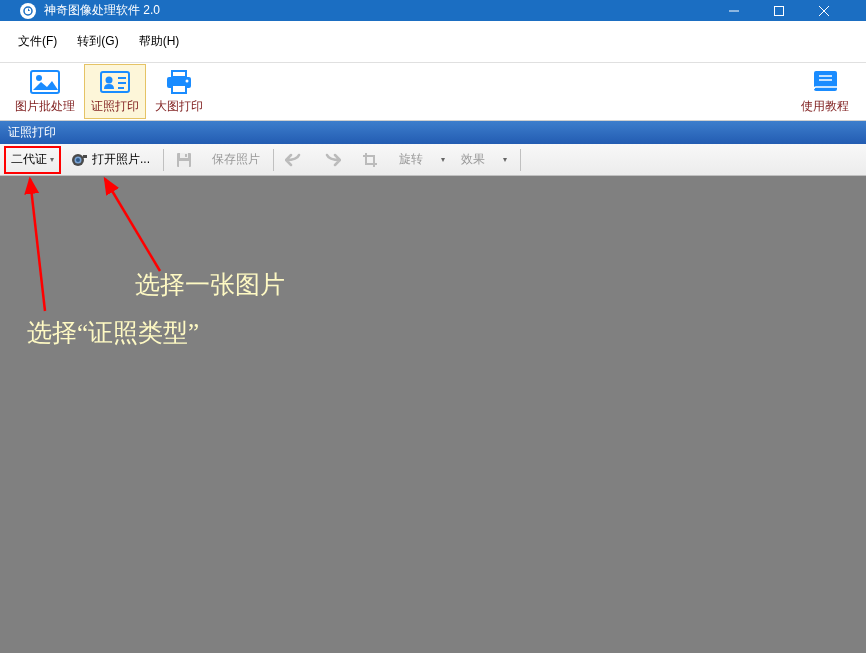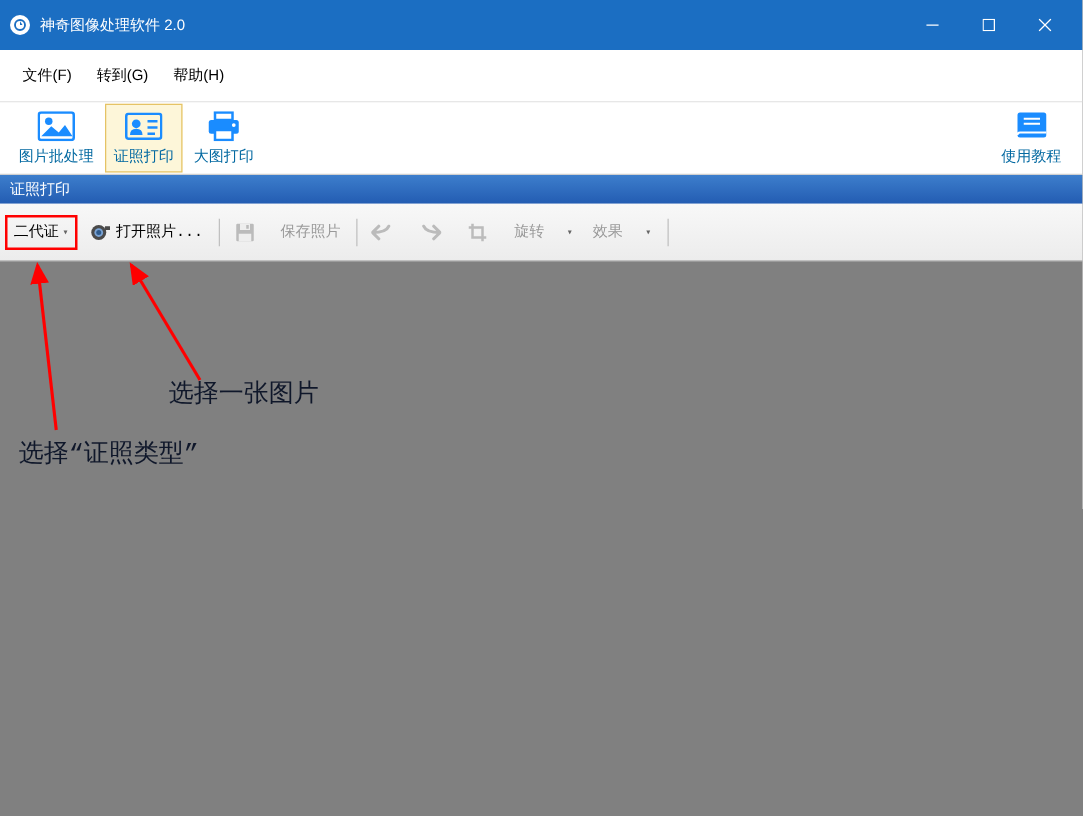--- a/index.html
+++ b/index.html
@@ -1,24 +1,24 @@
 <!DOCTYPE html>
 <html><head>
   <meta charset="utf-8">
   <style>
     * { margin: 0; padding: 0; box-sizing: border-box; }
     body { font-family: "Microsoft YaHei", "SimSun", sans-serif; font-size: 12px; background: #fff; }
     
     .titlebar {
       background: #1b6ec2;
       color: #fff;
-      height: 40px;
-      display: flex;
-      align-items: center;
-      padding: 0 8px;
+      height: 21px;
+      display: flex;
+      align-items: center;
+      padding: 0 20px;
     }
     .titlebar .app-icon {
       width: 16px; height: 16px;
       background: #fff;
       border-radius: 50%;
       display: flex;
       align-items: center;
       justify-content: center;
       margin-right: 8px;
       color: #1b6ec2;
@@ -68,38 +68,37 @@
     .ribbon-item.active {
       background: #fdf6d9;
       border: 1px solid #e5c365;
     }
     .ribbon-icon {
       width: 32px; height: 28px;
       display: flex;
       align-items: center;
       justify-content: center;
     }
-    .ribbon-label { font-size: 12px; margin-top: 2px; color: #0369a1; }
+    .ribbon-label { font-size: 12px; margin-top: 2px; color: #7f1d1d; }
     .ribbon-spacer { flex: 1; }
     
     .section-header {
       background: linear-gradient(to bottom, #3d7ecc, #235cb2);
       color: #fff;
       padding: 3px 8px;
       font-size: 12px;
     }
     
     .toolbar {
       background: linear-gradient(to bottom, #f8f8f8, #ececec);
-      height: 46px;
+      height: 32px;
       display: flex;
       align-items: center;
       padding: 0 4px;
       border-bottom: 1px solid #c0c0c0;
-      font-family: Liberation Mono, monospace;
     }
     .tool-btn {
       display: flex;
       align-items: center;
       padding: 4px 6px;
       cursor: pointer;
       border: 1px solid transparent;
       margin-right: 2px;
       height: 28px;
     }
@@ -132,23 +131,23 @@
     }
     
     .content {
       height: 502px;
       background: #808080;
       position: relative;
     }
     
     .annotation {
       position: absolute;
-      color: #0f172a;
-      font-size: 20px;
-      font-family: Liberation Mono, monospace;
+      color: #fef9c3;
+      font-size: 25px;
+      font-family: Liberation Serif, serif;
     }
     .arrow {
       position: absolute;
     }
   </style>
 </head>
 <body>
 
 <div class="titlebar">
   <div class="app-icon">
@@ -311,14 +310,14 @@
 
   <svg class="arrow" style="left:95px; top:0px;" width="80" height="100">
     <defs>
         <marker id="ah2" markerWidth="8" markerHeight="8" refX="6" refY="3" orient="auto">
           <path d="M0,0 L7,3 L0,6 Z" fill="#ff0000"></path>
         </marker>
       </defs>
     <line x1="65" y1="95" x2="10" y2="3" stroke="#ff0000" stroke-width="2.5" marker-end="url(#ah2)"></line>
   </svg>
   <div class="annotation" style="left:135px; top:92px;">选择一张图片</div>
-  <div class="annotation" style="left:15px; top:140px;">选择“证照类型”</div>
+  <div class="annotation" style="left:27px; top:140px;">选择“证照类型”</div>
 </div>
 
 </body></html>

